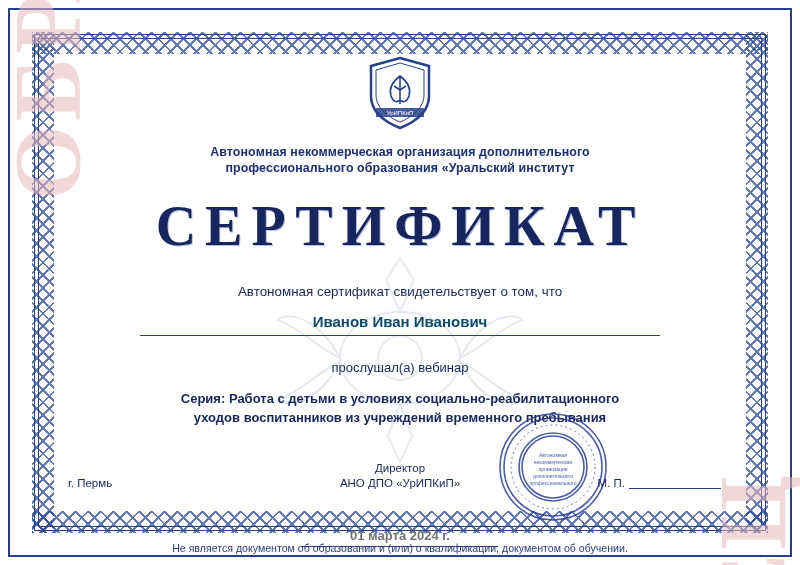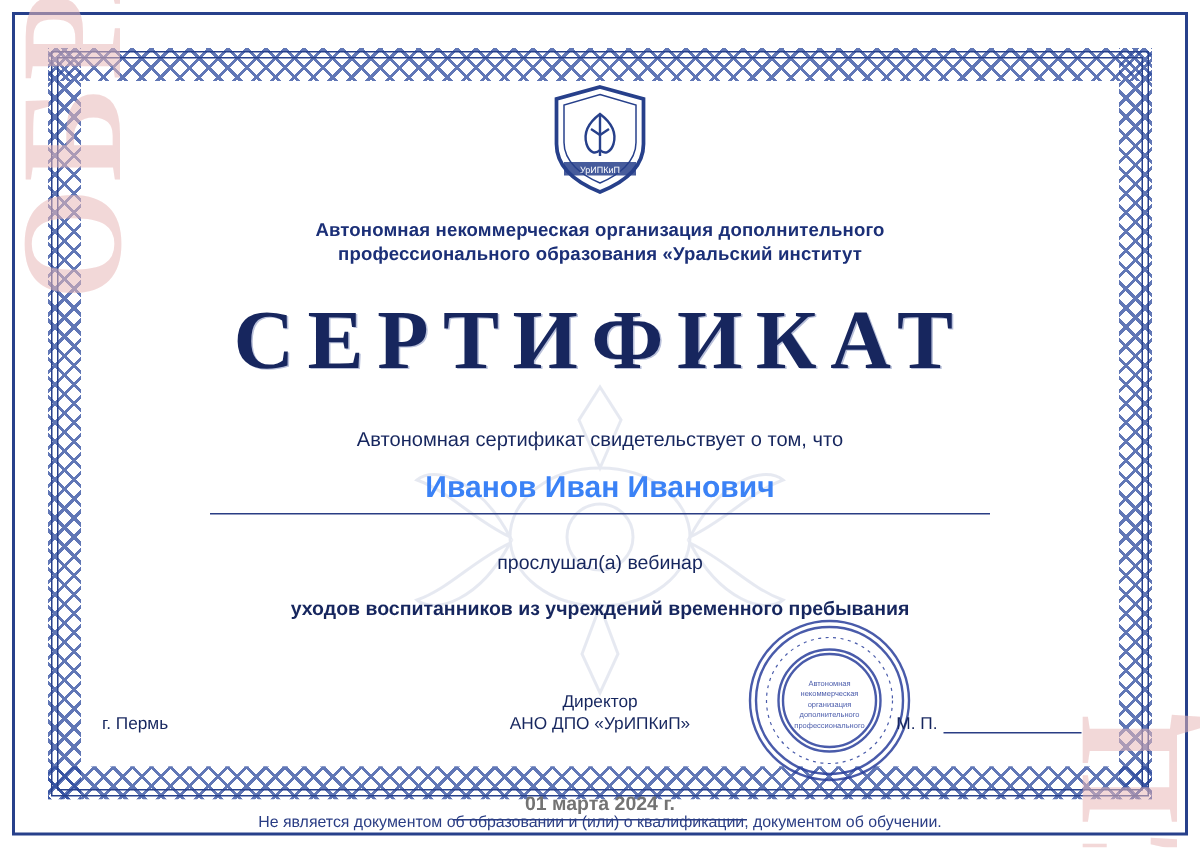--- a/index.html
+++ b/index.html
@@ -142,23 +142,23 @@
     margin-top: 26px;
     font-size: 13.4px;
     color: #16265e;
   }
 
   .name-wrap {
     margin: 14px auto 0;
     width: 520px;
   }
   .name {
-    font-size: 20px;
-    font-weight: bold;
-    color: #3b82f6;
+    font-size: 15px;
+    font-weight: bold;
+    color: #0c4a6e;
     padding-bottom: 4px;
   }
   .rule {
     border-bottom: 1px solid #2a3d84;
     height: 1px;
   }
 
   .role {
     margin-top: 24px;
     font-size: 13px;
@@ -304,20 +304,21 @@
     <div class="subtitle">Автономная сертификат свидетельствует о том, что</div>
 
     <div class="name-wrap">
       <div class="name">Иванов Иван Иванович</div>
       <div class="rule"></div>
     </div>
 
     <div class="role">прослушал(а) вебинар</div>
 
     <div class="course">
+      <div>Серия: Работа с детьми в условиях социально-реабилитационного</div>
       <div>уходов воспитанников из учреждений временного пребывания</div>
     </div>
   </div>
 
   <svg class="stamp" viewBox="0 0 112 112">
     <g fill="none" stroke="#2a3f9c" stroke-width="1.6">
       <circle cx="56" cy="56" r="53"></circle>
       <circle cx="56" cy="56" r="49"></circle>
       <circle cx="56" cy="56" r="34"></circle>
       <circle cx="56" cy="56" r="31"></circle>

